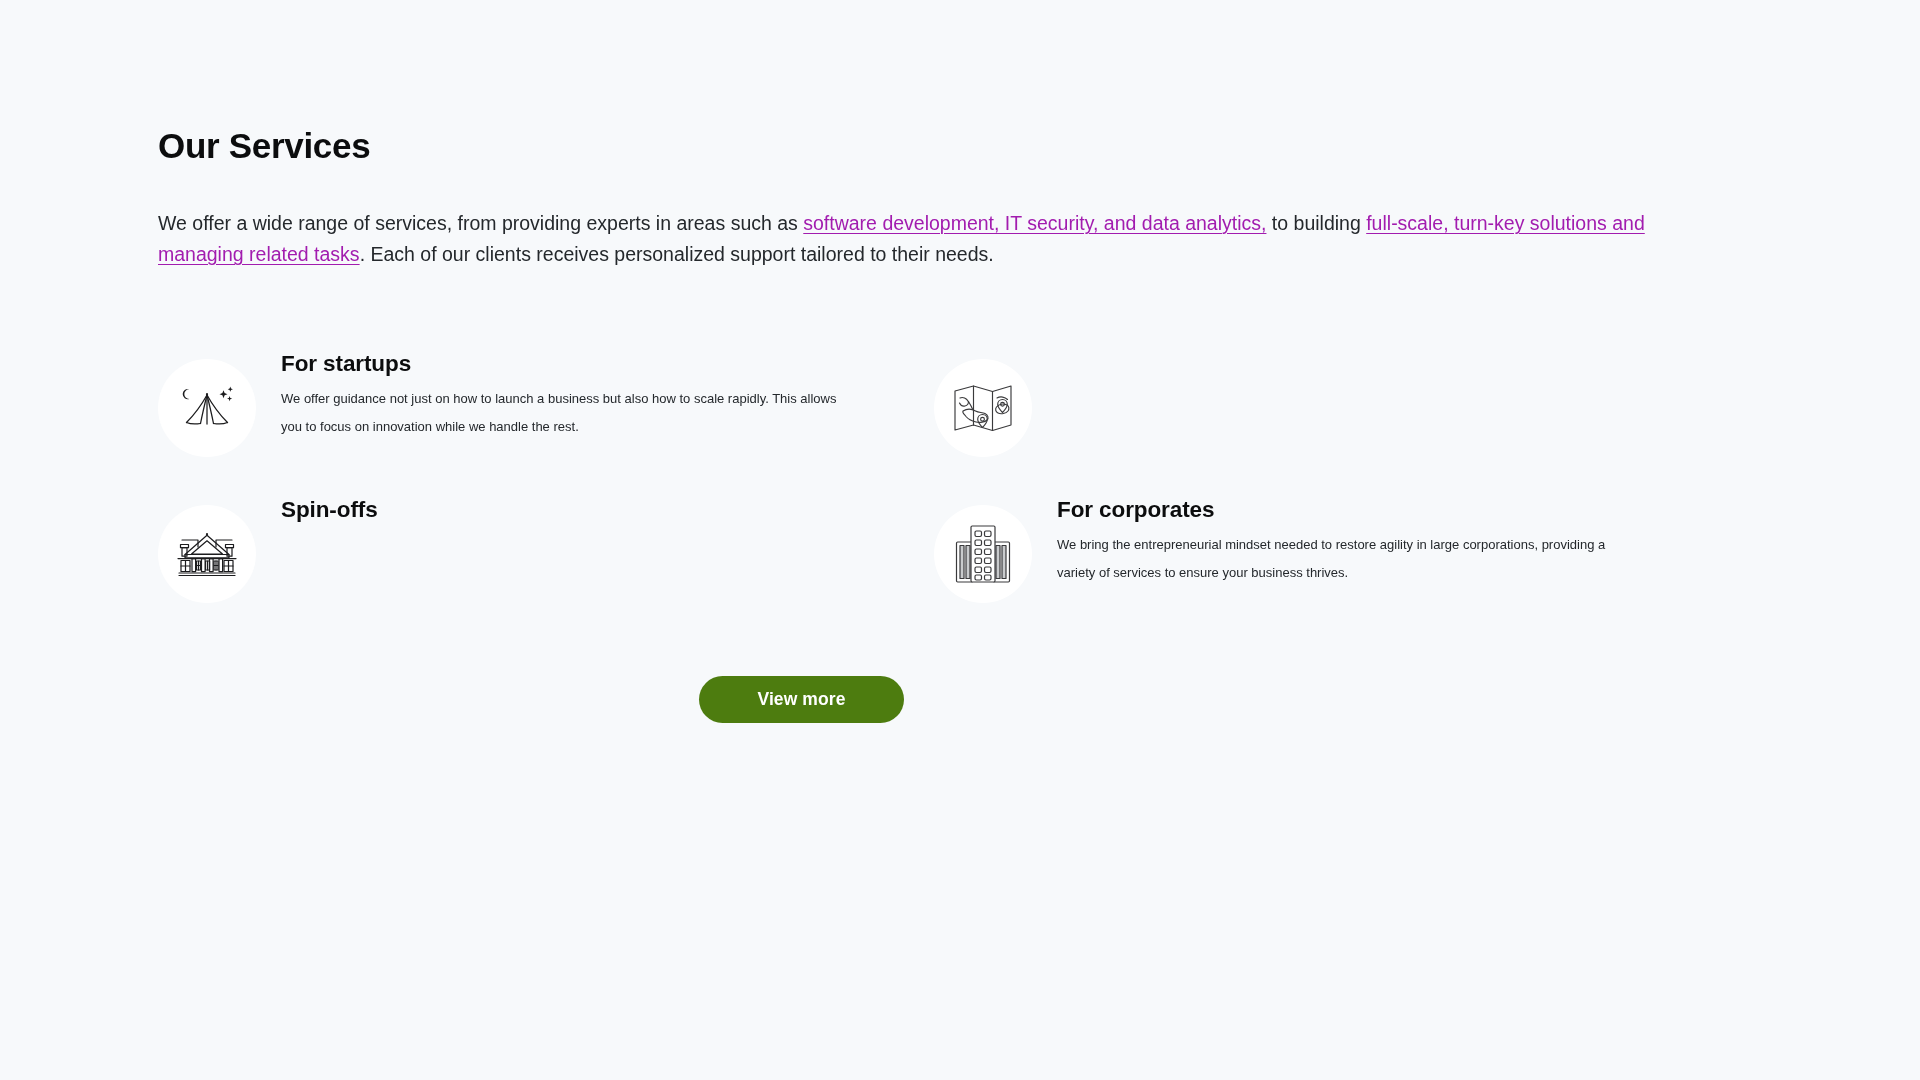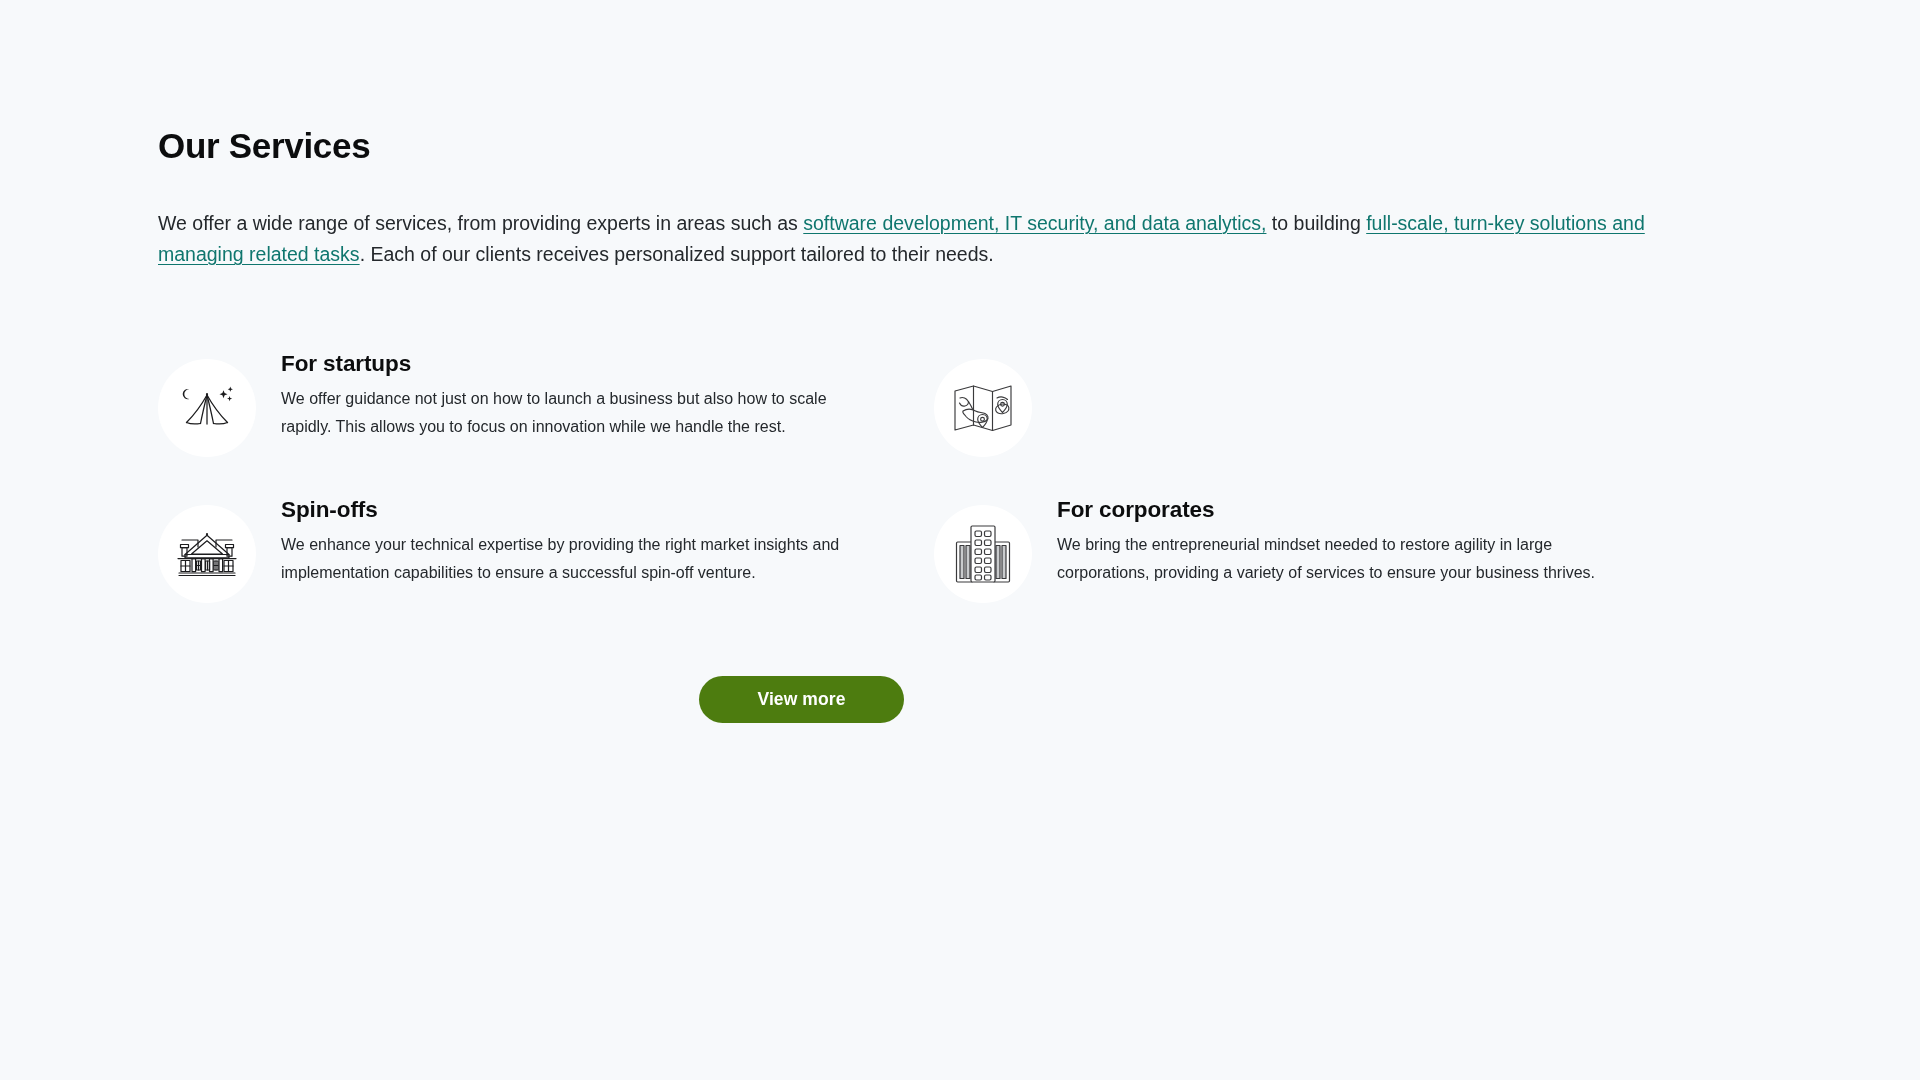--- a/index.html
+++ b/index.html
@@ -40,21 +40,21 @@
   
   .intro {
     margin-top: 41px;
     width: 1548px;
     font-size: 19.5px;
     line-height: 31px;
     color: #24282c;
     font-weight: 400;
   }
   .intro .lnk {
-    color: #0f766e;
+    color: #a21caf;
     text-underline-offset: 3px;
     text-decoration-thickness: 1px;
   }
 
   
   .grid {
     margin-top: 77px;
     display: grid;
     grid-template-columns: 740px 740px;
     column-gap: 146px;
@@ -91,21 +91,21 @@
   .card-title {
     font-size: 22.5px;
     font-weight: 700;
     color: #0c0d0e;
     letter-spacing: -0.1px;
     line-height: 1.3;
     margin-bottom: 7px;
   }
 
   .card-text {
-    font-size: 16px;
+    font-size: 13px;
     line-height: 27.5px;
     color: #24282c;
     font-weight: 400;
     max-width: 580px;
   }
 
   
   .btn-row {
     margin-top: 73px;
     display: flex;
@@ -253,21 +253,20 @@
               <rect x="29.6" y="30" width="4" height="9"></rect>
               <path d="M31.6 30 L31.6 39"></path>
 
               <path d="M3 42 L59 42"></path>
               <path d="M3 44.5 L59 44.5"></path>
             </svg>
           </span>
         </div>
         <div class="card-body">
           <div class="card-title">Spin-offs</div>
-          <div class="card-text">We enhance your technical expertise by providing the right market insights and implementation capabilities to ensure a successful spin-off venture.</div>
         </div>
       </div>
 
       <div class="card">
         <div class="icon-wrap">
           <span>
             <svg width="56" height="60" viewBox="0 0 56 60" fill="none" stroke="#3a3a3c" stroke-width="1.2" stroke-linecap="round" stroke-linejoin="round">
 
               <rect x="1.5" y="18" width="16.5" height="40" rx="1.2"></rect>
               <rect x="5" y="21.5" width="4" height="33" fill="#c9cbcd" stroke="#3a3a3c"></rect>

